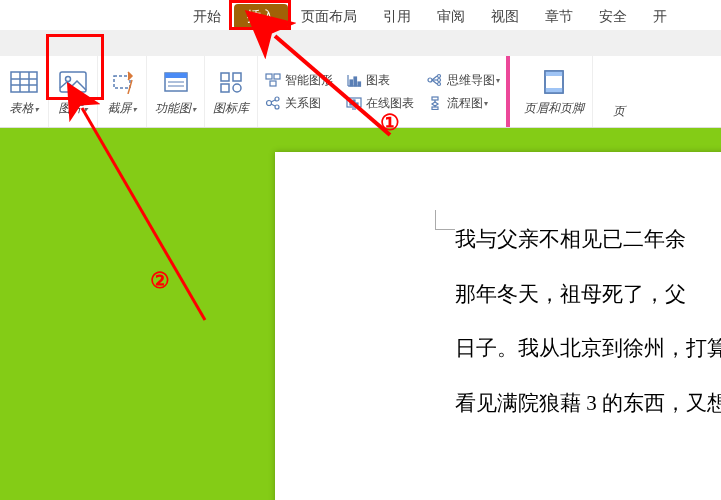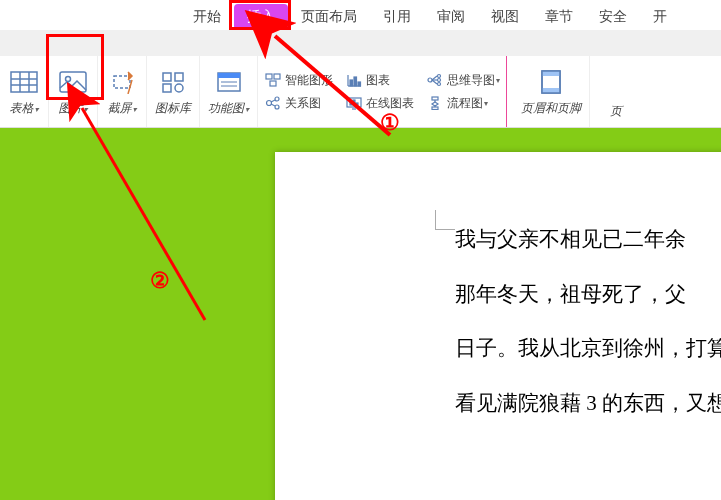--- a/index.html
+++ b/index.html
@@ -38,21 +38,21 @@
     padding-left: 180px;
   }
   .tab {
     padding: 4px 13px;
     font-size: 14px;
     color: #444;
     cursor: pointer;
     position: relative;
   }
   .tab.active {
-    background: #d946ef;
+    background: #a16207;
     color: #fff;
     border-radius: 4px;
   }
   .ribbon {
     background: #fff;
     height: 72px;
     display: flex;
     border-bottom: 1px solid #ddd;
   }
   .ribbon-group {
@@ -263,42 +263,42 @@
             <circle cx="20" cy="24" r="0"></circle>
             <path d="M20 2l4 4-4 4" fill="#d97a3a" stroke="#d97a3a"></path>
           </svg>
       </div>
       <div class="ribbon-label"><span>截屏</span><span class="dropdown-caret">▾</span></div>
     </div>
 
 
     <div class="ribbon-group big">
       <div class="ribbon-icon-lg">
+        <svg width="28" height="24" viewBox="0 0 28 24" fill="none">
+            <rect x="3" y="3" width="22" height="18" stroke="#5a7fb5" stroke-width="1.5"></rect>
+            <rect x="3" y="3" width="22" height="5" fill="#4a8bf5"></rect>
+            <line x1="6" y1="12" x2="22" y2="12" stroke="#5a7fb5"></line>
+            <line x1="6" y1="16" x2="22" y2="16" stroke="#5a7fb5"></line>
+          </svg>
+      </div>
+      <div class="ribbon-label"><span>功能图</span><span class="dropdown-caret">▾</span></div>
+    </div>
+
+    <div class="ribbon-group big">
+      <div class="ribbon-icon-lg">
         <svg width="26" height="24" viewBox="0 0 26 24" fill="none" stroke="#5a7fb5" stroke-width="1.5">
             <rect x="3" y="3" width="8" height="8"></rect>
             <rect x="15" y="3" width="8" height="8"></rect>
             <rect x="3" y="14" width="8" height="8"></rect>
             <circle cx="19" cy="18" r="4"></circle>
           </svg>
       </div>
       <div class="ribbon-label">图标库</div>
     </div>
 
-    <div class="ribbon-group big">
-      <div class="ribbon-icon-lg">
-        <svg width="28" height="24" viewBox="0 0 28 24" fill="none">
-            <rect x="3" y="3" width="22" height="18" stroke="#5a7fb5" stroke-width="1.5"></rect>
-            <rect x="3" y="3" width="22" height="5" fill="#4a8bf5"></rect>
-            <line x1="6" y1="12" x2="22" y2="12" stroke="#5a7fb5"></line>
-            <line x1="6" y1="16" x2="22" y2="16" stroke="#5a7fb5"></line>
-          </svg>
-      </div>
-      <div class="ribbon-label"><span>功能图</span><span class="dropdown-caret">▾</span></div>
-    </div>
-
     <div class="ribbon-col">
       <div class="ribbon-small-item">
         <span class="si">
           <svg width="16" height="14" viewBox="0 0 16 14" fill="none" stroke="#5a7fb5" stroke-width="1.2">
               <rect x="1" y="1" width="6" height="5"></rect>
               <rect x="9" y="1" width="6" height="5"></rect>
               <rect x="5" y="8" width="6" height="5"></rect>
             </svg>
         </span>
         <span>智能图形</span>
@@ -337,21 +337,21 @@
               <rect x="4" y="6" width="2" height="3" fill="#5a7fb5"></rect>
               <rect x="7" y="4" width="2" height="5" fill="#5a7fb5"></rect>
               <rect x="10" y="7" width="2" height="2" fill="#5a7fb5"></rect>
               <line x1="6" y1="13" x2="10" y2="13"></line>
             </svg>
         </span>
         <span>在线图表</span>
       </div>
     </div>
 
-    <div class="ribbon-col" style="border-right:1px solid #ec4899;">
+    <div class="ribbon-col" style="border-right:4px solid #ec4899;">
       <div class="ribbon-small-item">
         <span class="si">
           <svg width="16" height="14" viewBox="0 0 16 14" fill="none" stroke="#5a7fb5" stroke-width="1.2">
               <circle cx="3" cy="7" r="2"></circle>
               <circle cx="12" cy="3" r="1.5"></circle>
               <circle cx="12" cy="7" r="1.5"></circle>
               <circle cx="12" cy="11" r="1.5"></circle>
               <line x1="5" y1="7" x2="10" y2="3"></line>
               <line x1="5" y1="7" x2="10" y2="7"></line>
               <line x1="5" y1="7" x2="10" y2="11"></line>

